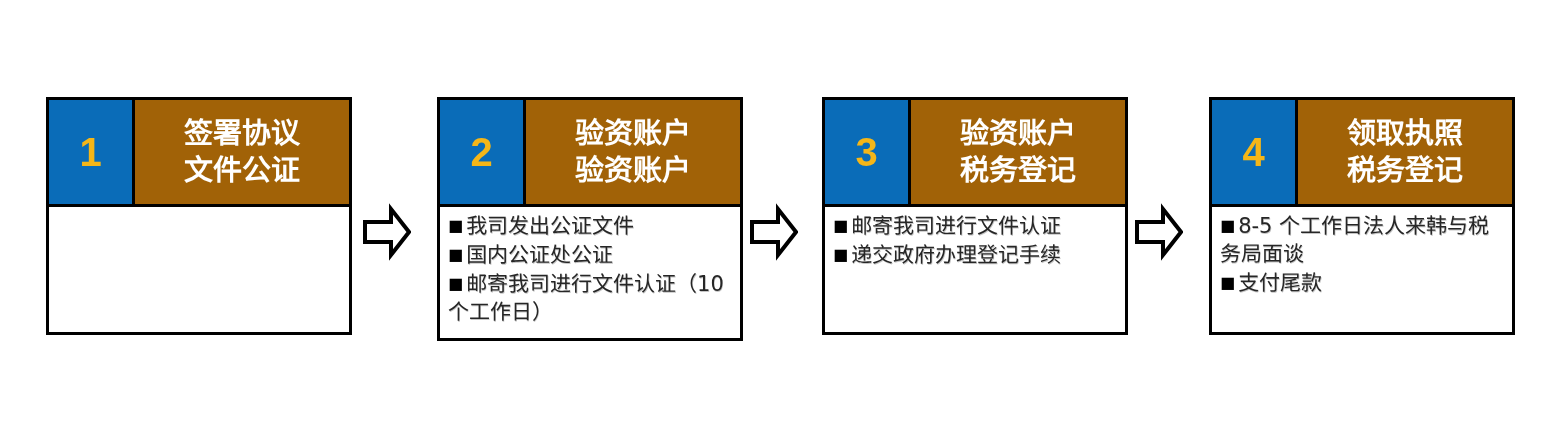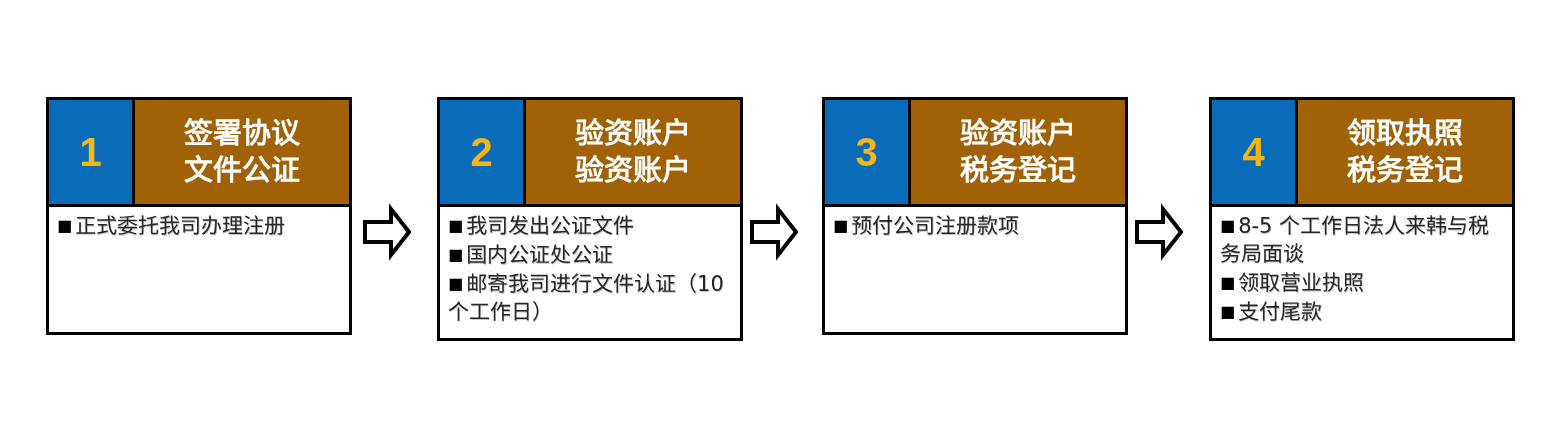--- a/index.html
+++ b/index.html
@@ -122,21 +122,20 @@
     <div class="step-header">
       <div class="step-number-cell">
         <span class="step-number">1</span>
       </div>
       <div class="step-title-cell">
         <span class="step-title-line">签署协议</span>
         <span class="step-title-line">文件公证</span>
       </div>
     </div>
     <div class="step-body">
-      <span class="bullet-line"><span class="bullet-mark">■</span><span>正式委托我司办理注册</span></span>
     </div>
   </div>
 
   <div class="flow-arrow" style="left:363px;">
     <svg viewBox="0 0 48 58" xmlns="http://www.w3.org/2000/svg" aria-hidden="true">
       <polygon points="2,19 28,19 28,6 46,29 28,52 28,39 2,39" fill="#ffffff" stroke="#000000" stroke-width="4" stroke-linejoin="miter"></polygon>
     </svg>
   </div>
 
   <div class="step-card" style="left:437px;">
@@ -166,21 +165,22 @@
     <div class="step-header">
       <div class="step-number-cell">
         <span class="step-number">3</span>
       </div>
       <div class="step-title-cell">
         <span class="step-title-line">验资账户</span>
         <span class="step-title-line">税务登记</span>
       </div>
     </div>
     <div class="step-body">
-      <span class="bullet-line"><span class="bullet-mark">■</span><span>预付公司注册款项</span></span>
+      <span class="bullet-line"><span class="bullet-mark">■</span><span>邮寄我司进行文件认证</span></span>
+      <span class="bullet-line"><span class="bullet-mark">■</span><span>递交政府办理登记手续</span></span>
     </div>
   </div>
 
   <div class="flow-arrow" style="left:1135px;">
     <svg viewBox="0 0 48 58" xmlns="http://www.w3.org/2000/svg" aria-hidden="true">
       <polygon points="2,19 28,19 28,6 46,29 28,52 28,39 2,39" fill="#ffffff" stroke="#000000" stroke-width="4" stroke-linejoin="miter"></polygon>
     </svg>
   </div>
 
   <div class="step-card" style="left:1209px;">
@@ -188,18 +188,17 @@
       <div class="step-number-cell">
         <span class="step-number">4</span>
       </div>
       <div class="step-title-cell">
         <span class="step-title-line">领取执照</span>
         <span class="step-title-line">税务登记</span>
       </div>
     </div>
     <div class="step-body">
       <span class="bullet-line"><span class="bullet-mark">■</span><span>8-5 个工作日法人来韩与税务局面谈</span></span>
-      <span class="bullet-line"><span class="bullet-mark">■</span><span>领取营业执照</span></span>
       <span class="bullet-line"><span class="bullet-mark">■</span><span>支付尾款</span></span>
     </div>
   </div>
 
 </div>
 
 </body></html>

